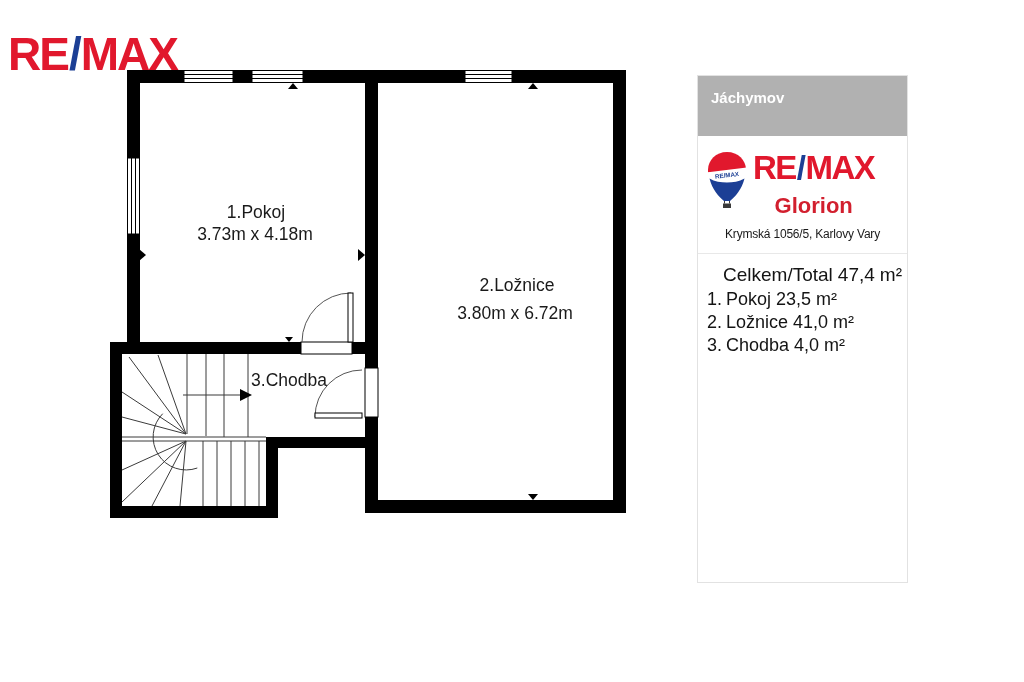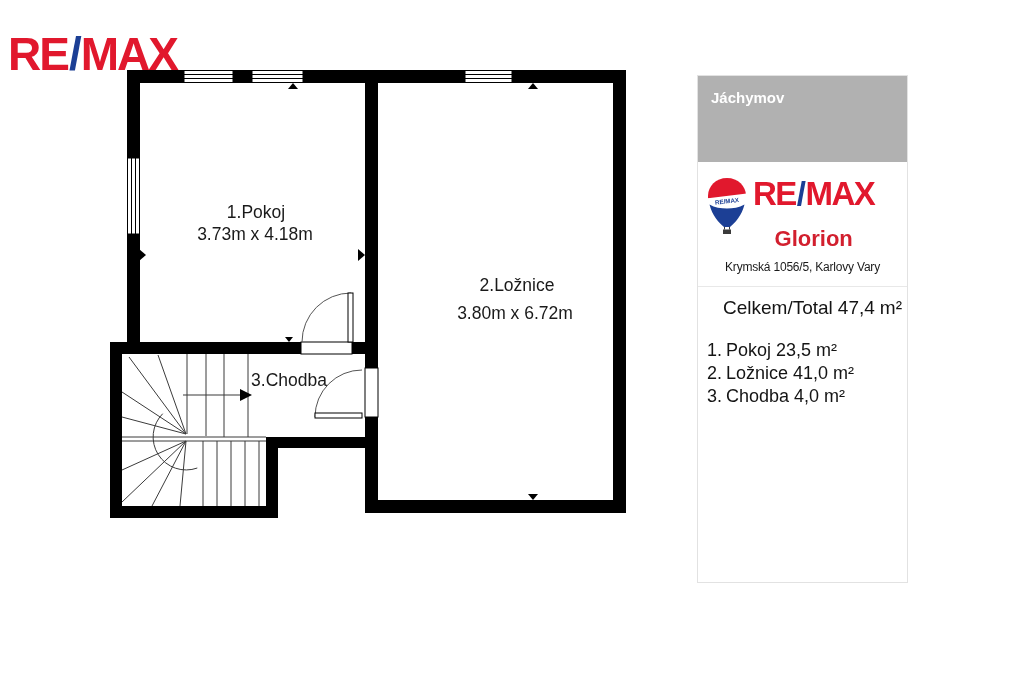--- a/index.html
+++ b/index.html
@@ -17,41 +17,41 @@
   .main-logo .blue{color:#1c3f95;padding:0 1px;}
   
   .plan{position:absolute;left:0;top:0;z-index:1;}
   .plan text{font-family:"Liberation Sans",sans-serif;font-size:17.5px;fill:#1a1a1a;}
   
   .panel{
     position:absolute;left:697px;top:75px;width:211px;height:508px;
     background:#fff;border:1px solid #e2e2e2;box-sizing:border-box;z-index:4;
   }
   .panel-header{
-    height:86px;background:#b1b1b1;box-sizing:border-box;
+    height:60px;background:#b1b1b1;box-sizing:border-box;
     padding:13px 0 0 13px;color:#ffffff;font-size:15px;font-weight:bold;
   }
   .office-row{
     display:flex;align-items:flex-start;justify-content:flex-start;
     padding:15px 0 0 7px;
   }
   .office-text{text-align:center;margin-left:4px;}
   .office-brand{
     font-size:33px;font-weight:800;letter-spacing:-1.5px;line-height:33px;white-space:nowrap;
   }
   .office-brand .red{color:#e1182d;}
   .office-brand .blue{color:#1c3f95;padding:0 1px;}
-  .office-name{font-size:22px;font-weight:bold;color:#d21f2e;margin-top:17px;line-height:24px;}
+  .office-name{font-size:22px;font-weight:bold;color:#d21f2e;margin-top:10px;line-height:24px;}
   .office-address{
     text-align:center;font-size:12px;color:#1a1a1a;margin-top:9px;
     padding-bottom:12px;border-bottom:1px solid #e8e8e8;letter-spacing:-0.2px;
     white-space:nowrap;
   }
   .summary{padding:10px 6px 0 9px;color:#141414;}
-  .summary-total{font-size:19px;padding-left:16px;margin-bottom:20px;white-space:nowrap;}
+  .summary-total{font-size:19px;padding-left:16px;margin-bottom:2px;white-space:nowrap;}
   .summary-total .val{margin-left:5px;}
   .summary-total .unit{margin-left:5px;}
   .summary-row{display:flex;font-size:18px;line-height:23px;white-space:nowrap;}
   .summary-row .num{width:19px;flex:0 0 19px;}
 </style>
 </head>
 <body>
 
 <div class="main-logo">
   <span class="red">RE</span><span class="blue">/</span><span class="red">MAX</span>

